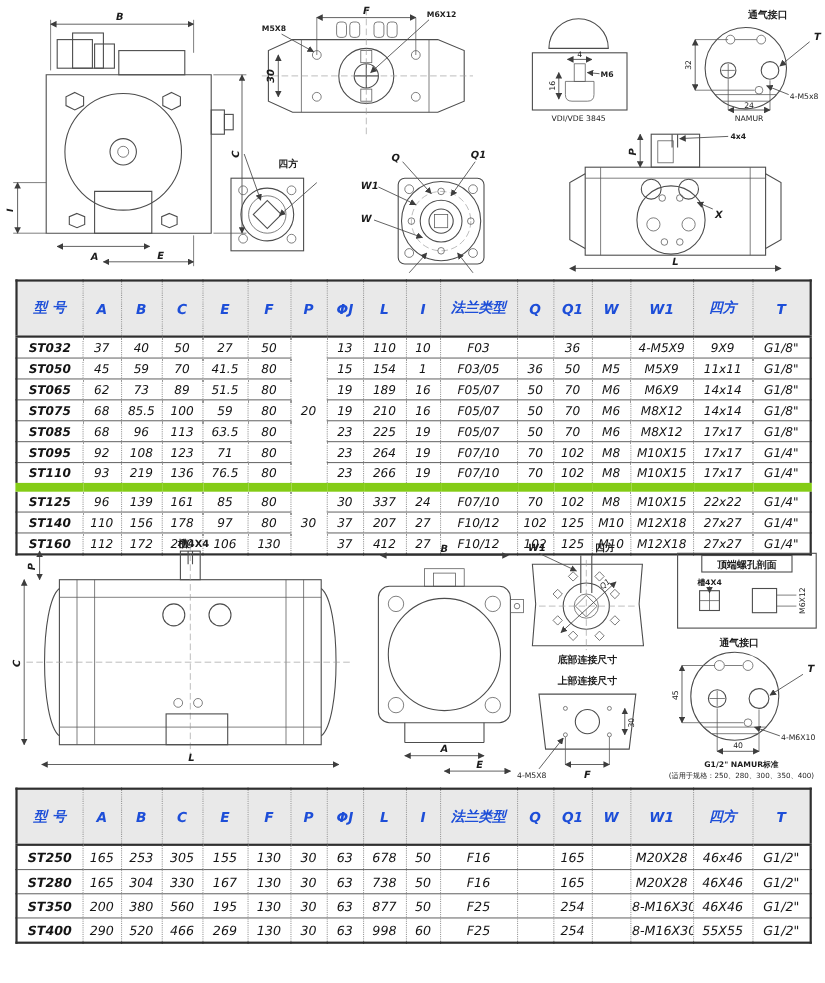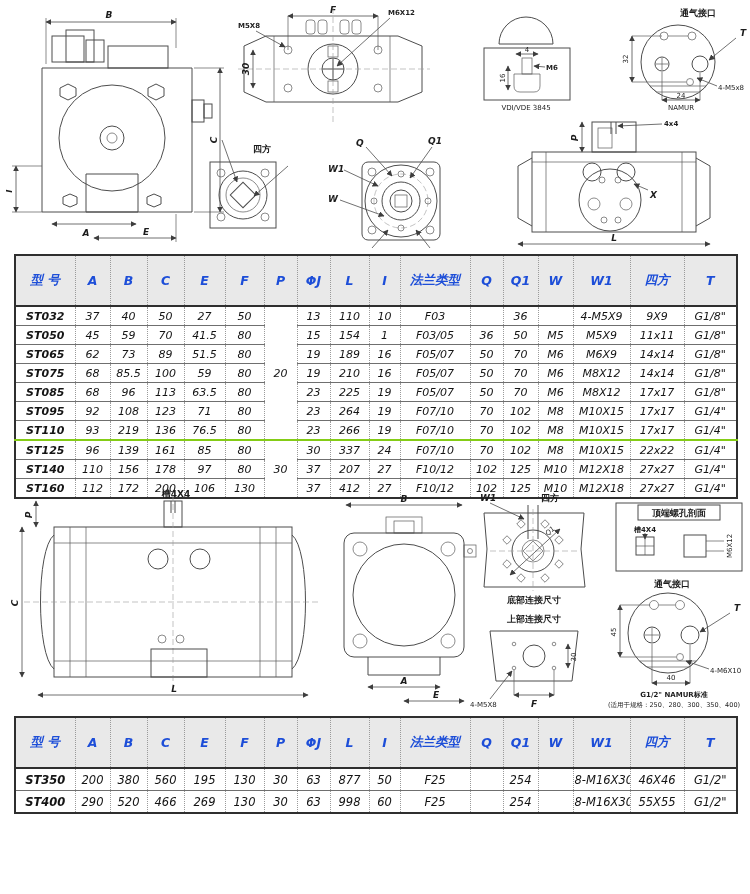--- a/index.html
+++ b/index.html
@@ -20,21 +20,21 @@
     border:1px dotted #9a9a9a;border-bottom:2px solid #2f2f2f;
     padding:16px 0;color:#1d4ed8;
   }
   table.dim-table td{
     border:1px dotted #9a9a9a;border-top:1px solid #6f6f6f;border-bottom:1px solid #6f6f6f;
     text-align:center;font-style:italic;font-size:11px;color:#141414;
     height:18px;padding:0 1px;white-space:nowrap;overflow:hidden;
   }
   #table2-box table.dim-table td{height:21px;font-size:11.5px;}
   table.dim-table td.model{font-weight:bold;}
-  table.dim-table tr.group-start td{border-top:2px solid #84cc16;margin-top:26px;}
+  table.dim-table tr.group-start td{border-top:8px solid #84cc16;margin-top:26px;}
 
   
   svg .ln{stroke:#4d4d4d;fill:none;stroke-width:1;}
   svg .thin{stroke:#5a5a5a;fill:none;stroke-width:.7;}
   svg .cl{stroke:#9a9a9a;fill:none;stroke-width:.6;stroke-dasharray:6 3;}
   svg .dim{stroke:#4d4d4d;fill:none;stroke-width:.8;}
   svg text{font:italic bold 9px "DejaVu Sans","Liberation Sans",sans-serif;fill:#1c1c1c;}
   svg text.cn{font-style:normal;font-weight:bold;}
   svg text.sm{font-size:7px;font-style:normal;font-weight:normal;}
 </style>
@@ -643,20 +643,58 @@
           <th>Q</th>
           <th>Q1</th>
           <th>W</th>
           <th>W1</th>
           <th>四方</th>
           <th>T</th>
         </tr>
       </thead>
     <tbody>
         <tr>
+          <td class="model">ST250</td>
+          <td>165</td>
+          <td>253</td>
+          <td>305</td>
+          <td>155</td>
+          <td>130</td>
+          <td>30</td>
+          <td>63</td>
+          <td>678</td>
+          <td>50</td>
+          <td>F16</td>
+          <td></td>
+          <td>165</td>
+          <td></td>
+          <td>M20X28</td>
+          <td>46x46</td>
+          <td>G1/2"</td>
+        </tr>
+        <tr>
+          <td class="model">ST280</td>
+          <td>165</td>
+          <td>304</td>
+          <td>330</td>
+          <td>167</td>
+          <td>130</td>
+          <td>30</td>
+          <td>63</td>
+          <td>738</td>
+          <td>50</td>
+          <td>F16</td>
+          <td></td>
+          <td>165</td>
+          <td></td>
+          <td>M20X28</td>
+          <td>46X46</td>
+          <td>G1/2"</td>
+        </tr>
+        <tr>
           <td class="model">ST350</td>
           <td>200</td>
           <td>380</td>
           <td>560</td>
           <td>195</td>
           <td>130</td>
           <td>30</td>
           <td>63</td>
           <td>877</td>
           <td>50</td>

